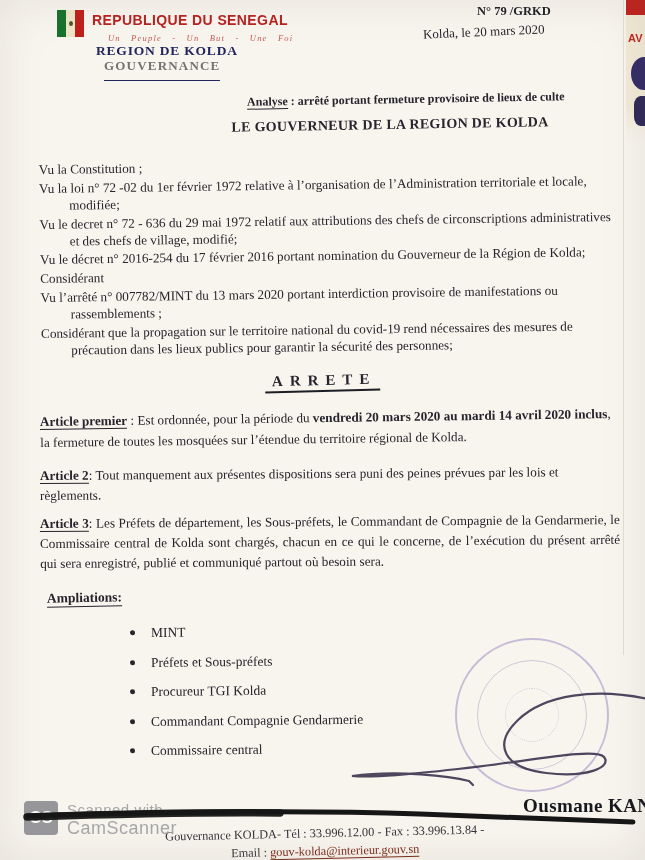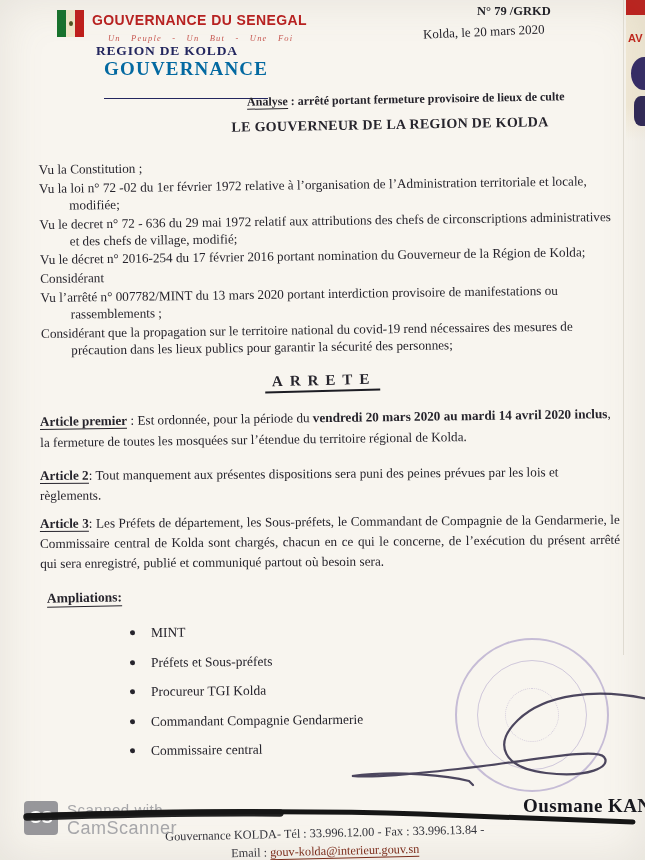--- a/index.html
+++ b/index.html
@@ -13,22 +13,22 @@
   .emblem{left:57px;top:10px;width:33px;height:27px;display:flex;}
   .bar{width:9px;} .bar-g{background:#17722d;} .bar-r{background:#bf1f1c;}
   .mid{width:9px;background:#efe6c8;display:flex;align-items:center;justify-content:center;}
   .dot{width:4px;height:5px;background:#4e5420;border-radius:50%;}
   .h-republic{left:92px;top:12px;font-family:"Liberation Sans",sans-serif;font-weight:700;
         font-size:14px;color:#b92020;letter-spacing:.4px;filter:blur(.2px);white-space:nowrap;}
   .h-motto{left:108px;top:33px;font-size:8.5px;font-style:italic;color:#c04038;
         letter-spacing:1.2px;word-spacing:7px;filter:blur(.6px);opacity:.85;white-space:nowrap;}
   .h-region{left:96px;top:43px;font-weight:700;font-size:13.5px;color:#23265e;
         letter-spacing:.8px;filter:blur(.2px);white-space:nowrap;text-align:right;}
-  .h-gouv{left:104px;top:58px;font-weight:700;font-size:19px;color:#0369a1;
-        letter-spacing:1.2px;border-bottom:1.6px solid #23265e;padding-bottom:18px;white-space:nowrap;}
+  .h-gouv{left:104px;top:58px;font-weight:700;font-size:13px;color:#737373;
+        letter-spacing:1.2px;border-bottom:1.6px solid #23265e;padding-bottom:6px;white-space:nowrap;}
   .h-ref{left:477px;top:4px;font-weight:700;font-size:12.5px;color:#1e1e26;white-space:nowrap;}
   .h-date{left:423px;top:24px;font-size:13px;transform:rotate(-2.5deg);white-space:nowrap;}
 
   
   .analyse{left:247px;top:92px;font-size:12px;font-weight:700;transform:rotate(-1deg);white-space:nowrap;}
   .u{border-bottom:1.3px solid #26242c;}
   .title{left:160px;top:117px;width:460px;text-align:center;font-weight:700;
         font-size:14px;letter-spacing:.3px;transform:rotate(-1deg);white-space:nowrap;}
 
   
@@ -105,21 +105,21 @@
     </div>
   </div>
 
   <div class="abs emblem">
     <span class="bar bar-g"></span>
     <span class="mid">
       <span class="dot"></span>
     </span>
     <span class="bar bar-r"></span>
   </div>
-  <div class="abs h-republic">GOUVERNANCE DU SENEGAL</div>
+  <div class="abs h-republic">REPUBLIQUE DU SENEGAL</div>
   <div class="abs h-motto">Un Peuple - Un But - Une Foi</div>
   <div class="abs h-region">REGION DE KOLDA</div>
   <div class="abs h-gouv">GOUVERNANCE</div>
   <div class="abs h-ref">N° 79 /GRKD</div>
   <div class="abs h-date">Kolda, le 20 mars 2020</div>
 
   <div class="abs analyse">
     <span class="u">Analyse</span><span> : arrêté portant fermeture provisoire de lieux de culte</span>
   </div>
 

